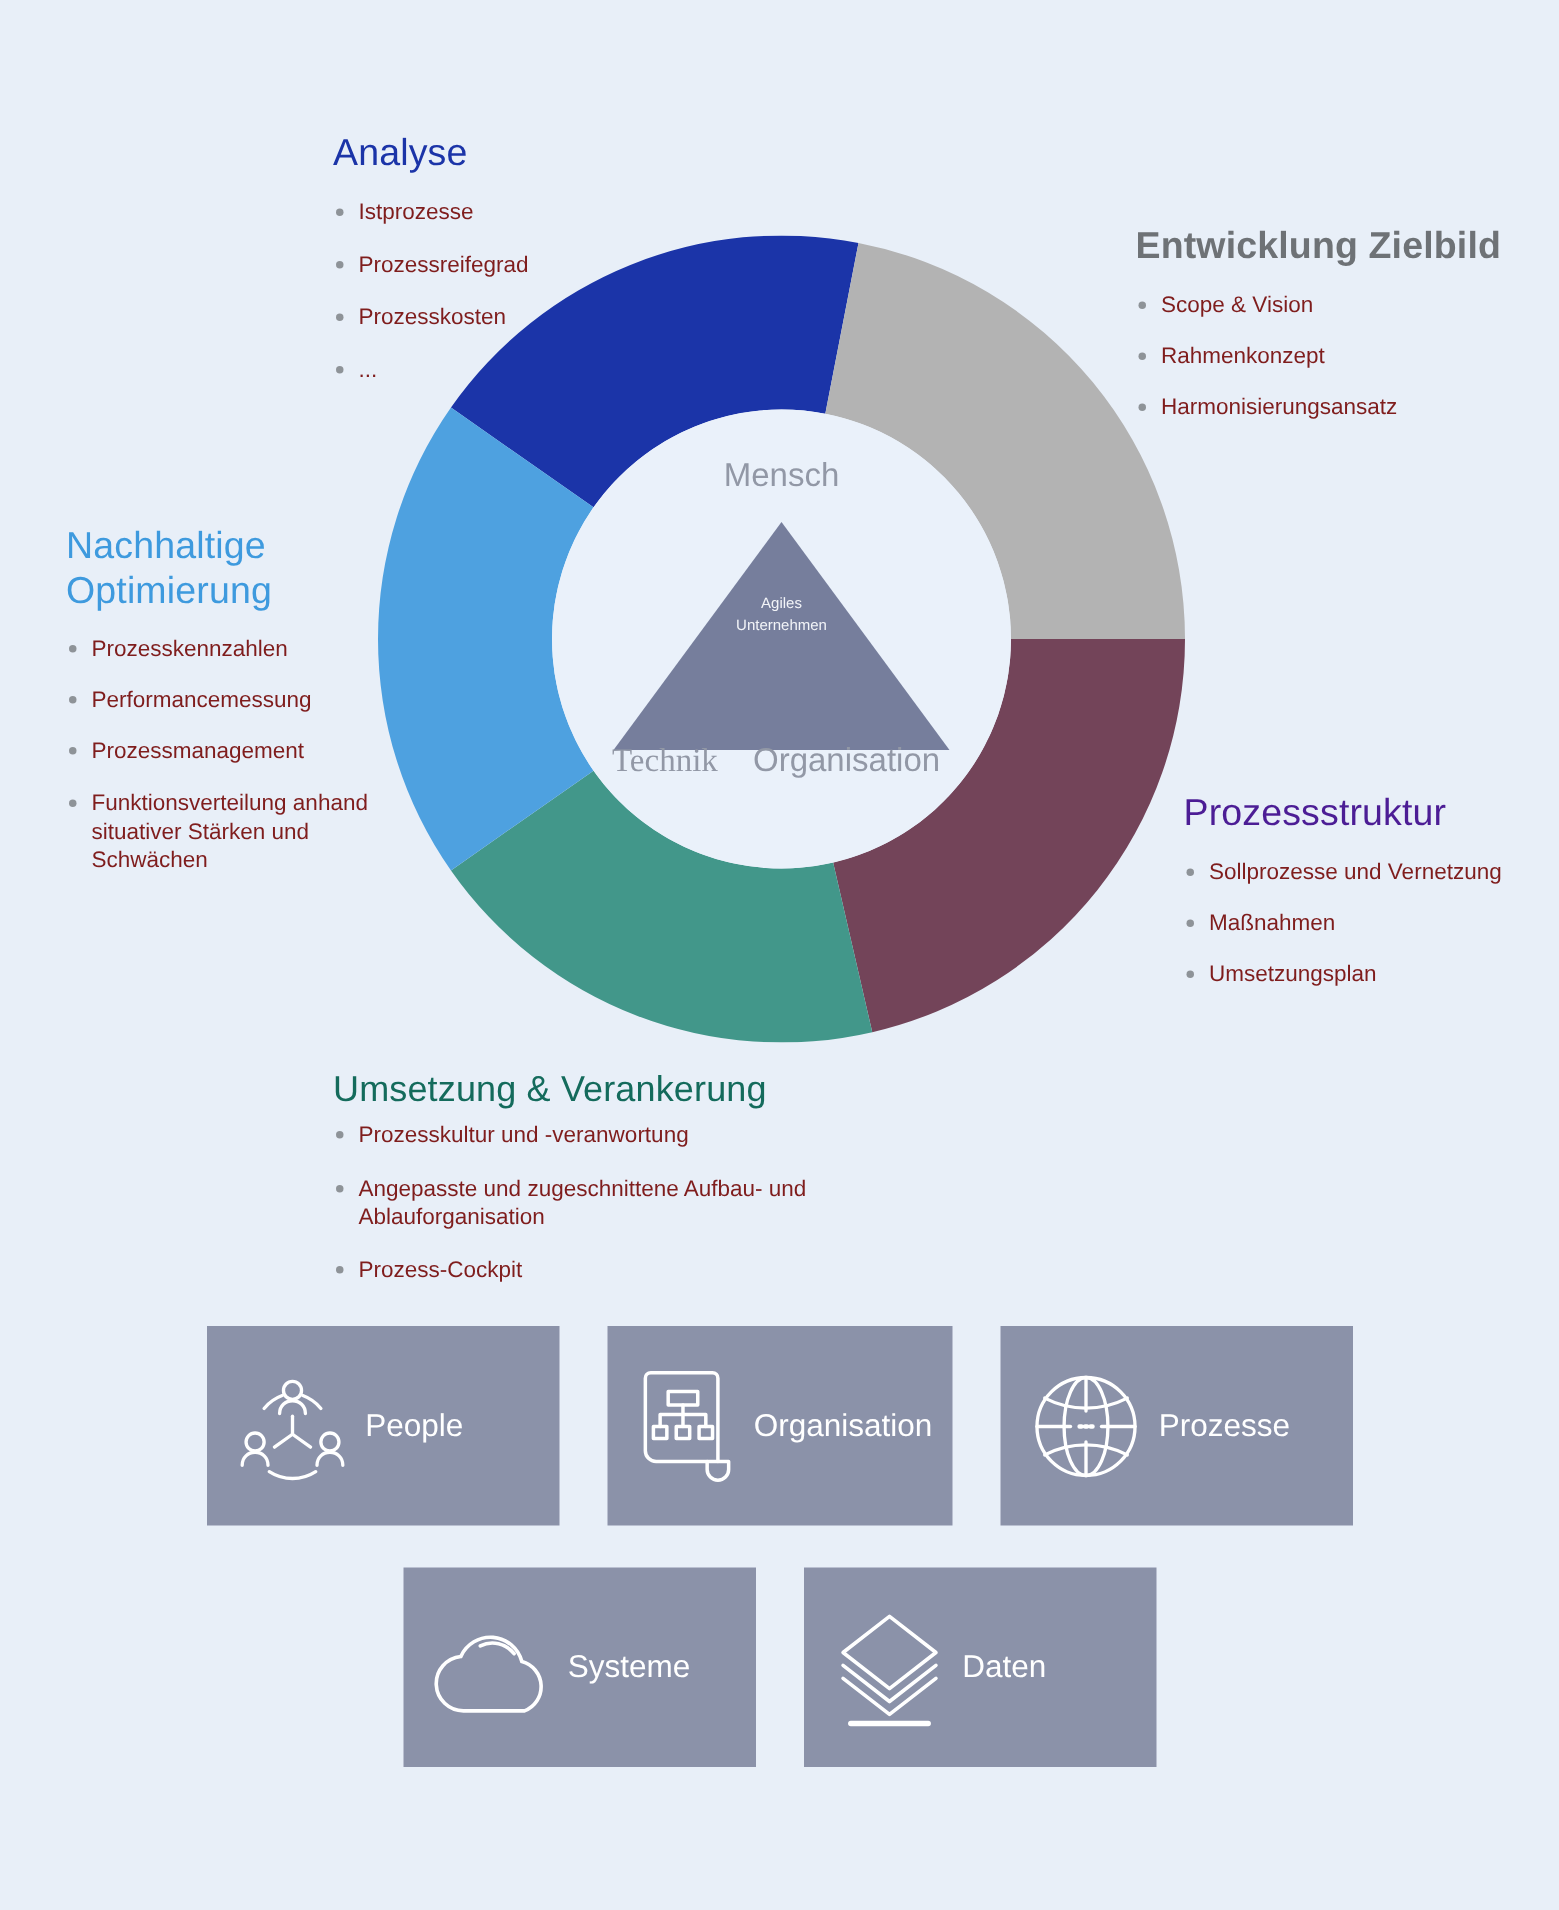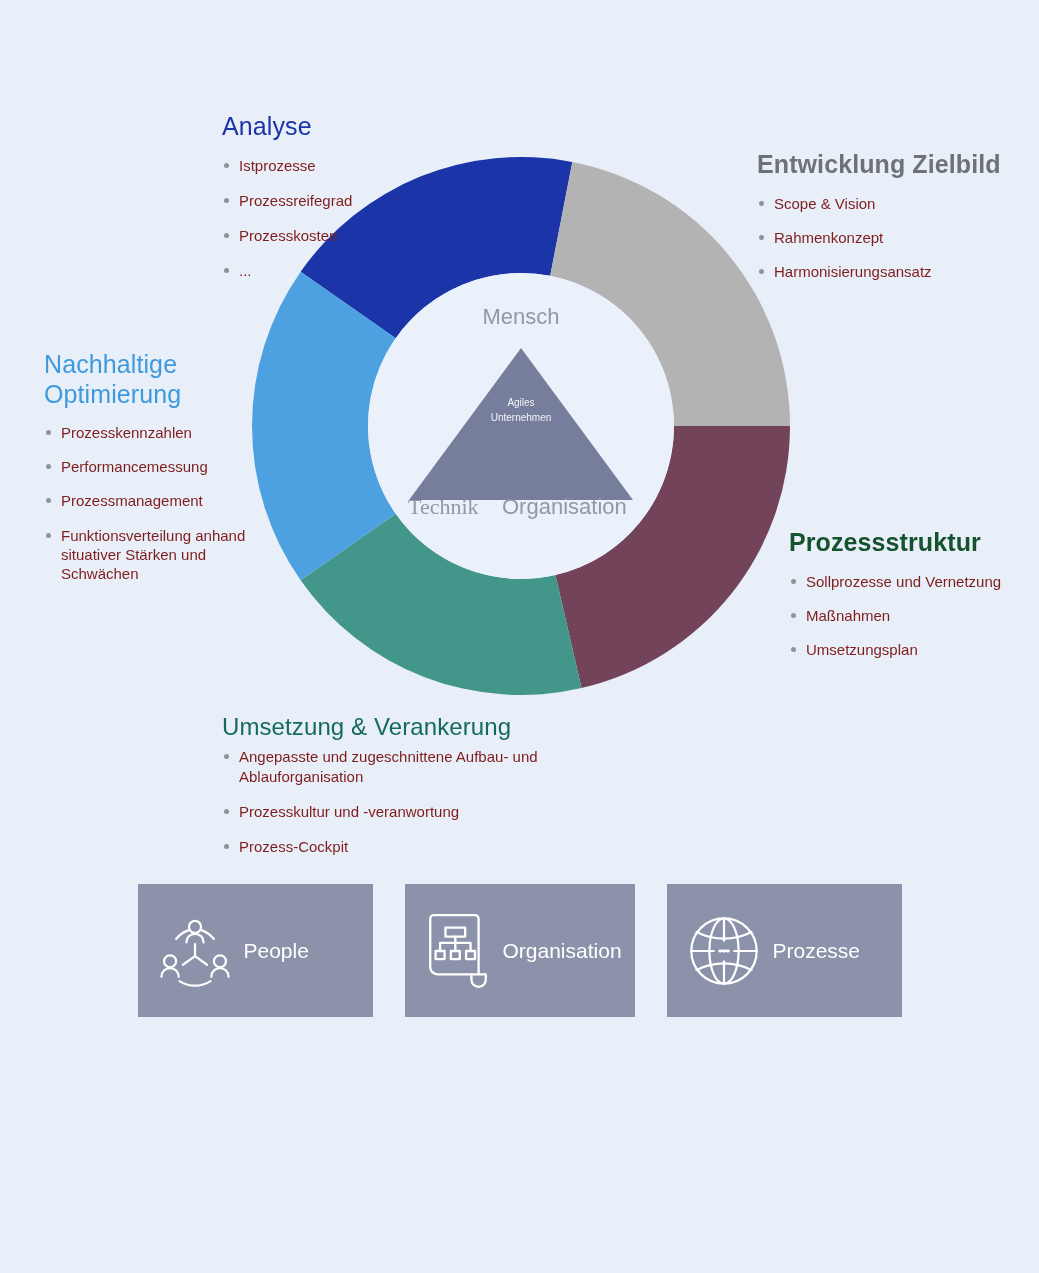--- a/index.html
+++ b/index.html
@@ -35,29 +35,29 @@
   .block li:before {
     content:"";
     position:absolute;
     left:2px; top:7px;
     width:5px; height:5px;
     border-radius:50%;
     background:#8e9398;
   }
   .block li:last-child { margin-bottom:0; }
 
-  #blk-analyse      { left:222px; top:112px;  width:250px; }
+  #blk-analyse      { left:222px; top:88px;  width:250px; }
   #blk-analyse h2   { color:#1b34a8; }
   #blk-analyse li   { margin-bottom:16px; }
 
   #blk-zielbild     { left:757px; top:150px; width:272px; }
   #blk-zielbild h2  { color:#6e7276;font-weight:bold; }
 
   #blk-struktur     { left:789px; top:528px; width:250px; }
-  #blk-struktur h2  { color:#14532d;font-weight:bold; }
+  #blk-struktur h2  { color:#4c1d95; }
 
   #blk-optimierung  { left:44px;  top:350px; width:230px; }
   #blk-optimierung h2 { color:#3e9ade; }
 
   #blk-umsetzung    { left:222px; top:713px; width:330px; }
   #blk-umsetzung h2 { color:#146b5c; font-size:24px; margin-bottom:6px; }
   #blk-umsetzung ul { margin-left:0px; }
   #blk-umsetzung li { margin-bottom:16px; }
 
   
@@ -164,22 +164,22 @@
       <li>Prozesskennzahlen</li>
       <li>Performancemessung</li>
       <li>Prozessmanagement</li>
       <li>Funktionsverteilung anhand situativer Stärken und Schwächen</li>
     </ul>
   </div>
 
   <div class="block" id="blk-umsetzung">
     <h2>Umsetzung &amp; Verankerung</h2>
     <ul>
+      <li>Prozesskultur und -veranwortung</li>
       <li>Angepasste und zugeschnittene Aufbau- und Ablauforganisation</li>
-      <li>Prozesskultur und -veranwortung</li>
       <li>Prozess-Cockpit</li>
     </ul>
   </div>
 
   <div class="tiles">
 
     <div class="tile-row">
 
       <div class="tile w-people">
         <span class="ico">
@@ -230,15 +230,40 @@
             <path d="M18 28a70 70 0 0 0 64 0"></path>
             <path d="M18 72a70 70 0 0 1 64 0"></path>
             <path d="M45 50h1.5M49.3 50h1.5M53.6 50h1.5" stroke-width="3.4"></path>
           </svg>
         </span>
         <span class="lbl">Prozesse</span>
       </div>
 
     </div>
 
+    <div class="tile-row">
+
+      <div class="tile w-sys">
+        <span class="ico">
+          <svg width="90" height="80" viewBox="0 0 104 86" fill="none" stroke="#ffffff" stroke-width="2.8" stroke-linecap="round">
+            <path d="M30 76a21 21 0 0 1-2-41.9A25 25 0 0 1 75 38a20 20 0 0 1 2 38z"></path>
+            <path d="M43 26a21 21 0 0 1 26 6"></path>
+          </svg>
+        </span>
+        <span class="lbl">Systeme</span>
+      </div>
+
+      <div class="tile w-daten">
+        <span class="ico">
+          <svg width="86" height="86" viewBox="0 0 100 100" fill="none" stroke="#ffffff" stroke-width="2.8" stroke-linejoin="round" stroke-linecap="round">
+            <path d="M50 10 86 38 50 66 14 38z"></path>
+            <path d="M14 48 50 76 86 48"></path>
+            <path d="M14 58 50 86 86 58"></path>
+            <path d="M20 93h60" stroke-width="4.2"></path>
+          </svg>
+        </span>
+        <span class="lbl">Daten</span>
+      </div>
+
+    </div>
   </div>
 
 </div>
 
 </body></html>

